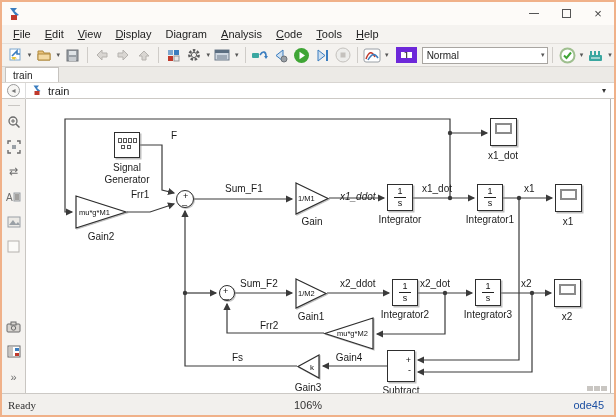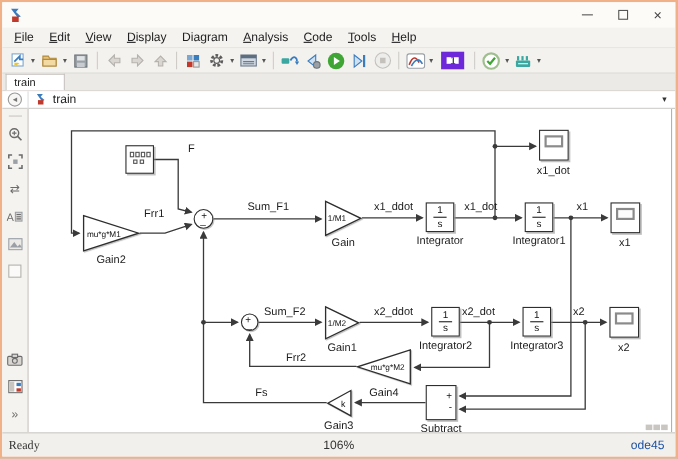--- a/index.html
+++ b/index.html
@@ -230,20 +230,24 @@
     <div class="tsep"></div>
     <div class="tbtn">
       <svg width="18" height="15" viewBox="0 0 18 15">
           <rect x="1" y="1" width="16" height="13" rx="2" fill="#fff" stroke="#9aa0a6"></rect>
           <path d="M3 11 C6 3, 9 3, 12 9" fill="none" stroke="#c0392b" stroke-width="1.5"></path>
           <path d="M5 12 C9 5, 12 5, 15 10" fill="none" stroke="#3a7dbf" stroke-width="1.5"></path>
         </svg>
     </div>
       <span class="caret">▾</span>
     <input class="stop-time" value="10" style="">
+    <div class="mode-combo">
+      <span>Normal</span>
+      <span class="caret">▾</span>
+    </div>
     <div class="tsep"></div>
     <div class="tbtn">
       <svg width="17" height="17" viewBox="0 0 17 17">
           <circle cx="8.5" cy="8.5" r="7" fill="#fff" stroke="#9fbf8f" stroke-width="2"></circle>
           <path d="M5 8.5 L7.5 11 L12 5.5" fill="none" stroke="#3fa535" stroke-width="2"></path>
         </svg>
     </div>
       <span class="caret">▾</span>
     <div class="tbtn">
       <svg width="17" height="15" viewBox="0 0 17 15">
@@ -379,20 +383,21 @@
         <div class="sg-sq"></div>
           <div class="sg-sq"></div>
           <div class="sg-sq"></div>
           <div class="sg-sq"></div>
       </div>
       <div class="sg-row2">
           <div class="sg-sq2"></div>
           <div class="sg-sq2"></div>
         </div>
     </div>
+    <div class="blabel" style="left:68px; top:63px; width:64px;">Signal Generator</div>
 
     <svg class="gain-svg" style="left:48px; top:96px;" width="52" height="34" viewBox="0 0 52 34">
       <polygon points="1,1 51,17 1,33" fill="#fff" stroke="#2e2e2e" stroke-width="1.2"></polygon>
       <text x="4" y="20" font-size="7.5">mu*g*M1</text>
     </svg>
     <div class="blabel" style="left:49px; top:132px; width:50px;">Gain2</div>
 
     <div class="sumc" style="left:149px; top:91px; width:18px; height:18px;">
       <span style="left:6px; top:1px;">+</span>
       <span style="left:5px; top:6px;">_</span>
@@ -476,21 +481,21 @@
 
     <svg class="gain-svg" style="left:270px; top:255px;" width="23" height="25" viewBox="0 0 23 25">
       <polygon points="22,1 22,24 1,12.5" fill="#fff" stroke="#2e2e2e" stroke-width="1.2"></polygon>
       <text x="13" y="16" font-size="8">k</text>
     </svg>
     <div class="blabel" style="left:256px; top:283px; width:50px;">Gain3</div>
 
     <span class="sig" style="left:144px; top:31px;">F</span>
     <span class="sig" style="left:104px; top:90px;">Frr1</span>
     <span class="sig" style="left:198px; top:84px;">Sum_F1</span>
-    <span class="sig" style="left:313px; top:84px;">x1_ddot</span>
+    <span class="sig" style="left:313px; top:92px;font-style:italic;">x1_ddot</span>
     <span class="sig" style="left:395px; top:84px;">x1_dot</span>
     <span class="sig" style="left:497px; top:84px;">x1</span>
     <span class="sig" style="left:213px; top:179px;">Sum_F2</span>
     <span class="sig" style="left:313px; top:179px;">x2_ddot</span>
     <span class="sig" style="left:393px; top:179px;">x2_dot</span>
     <span class="sig" style="left:494px; top:179px;">x2</span>
     <span class="sig" style="left:233px; top:221px;">Frr2</span>
     <span class="sig" style="left:205px; top:253px;">Fs</span>
 
     <div class="hscroll-hint">

